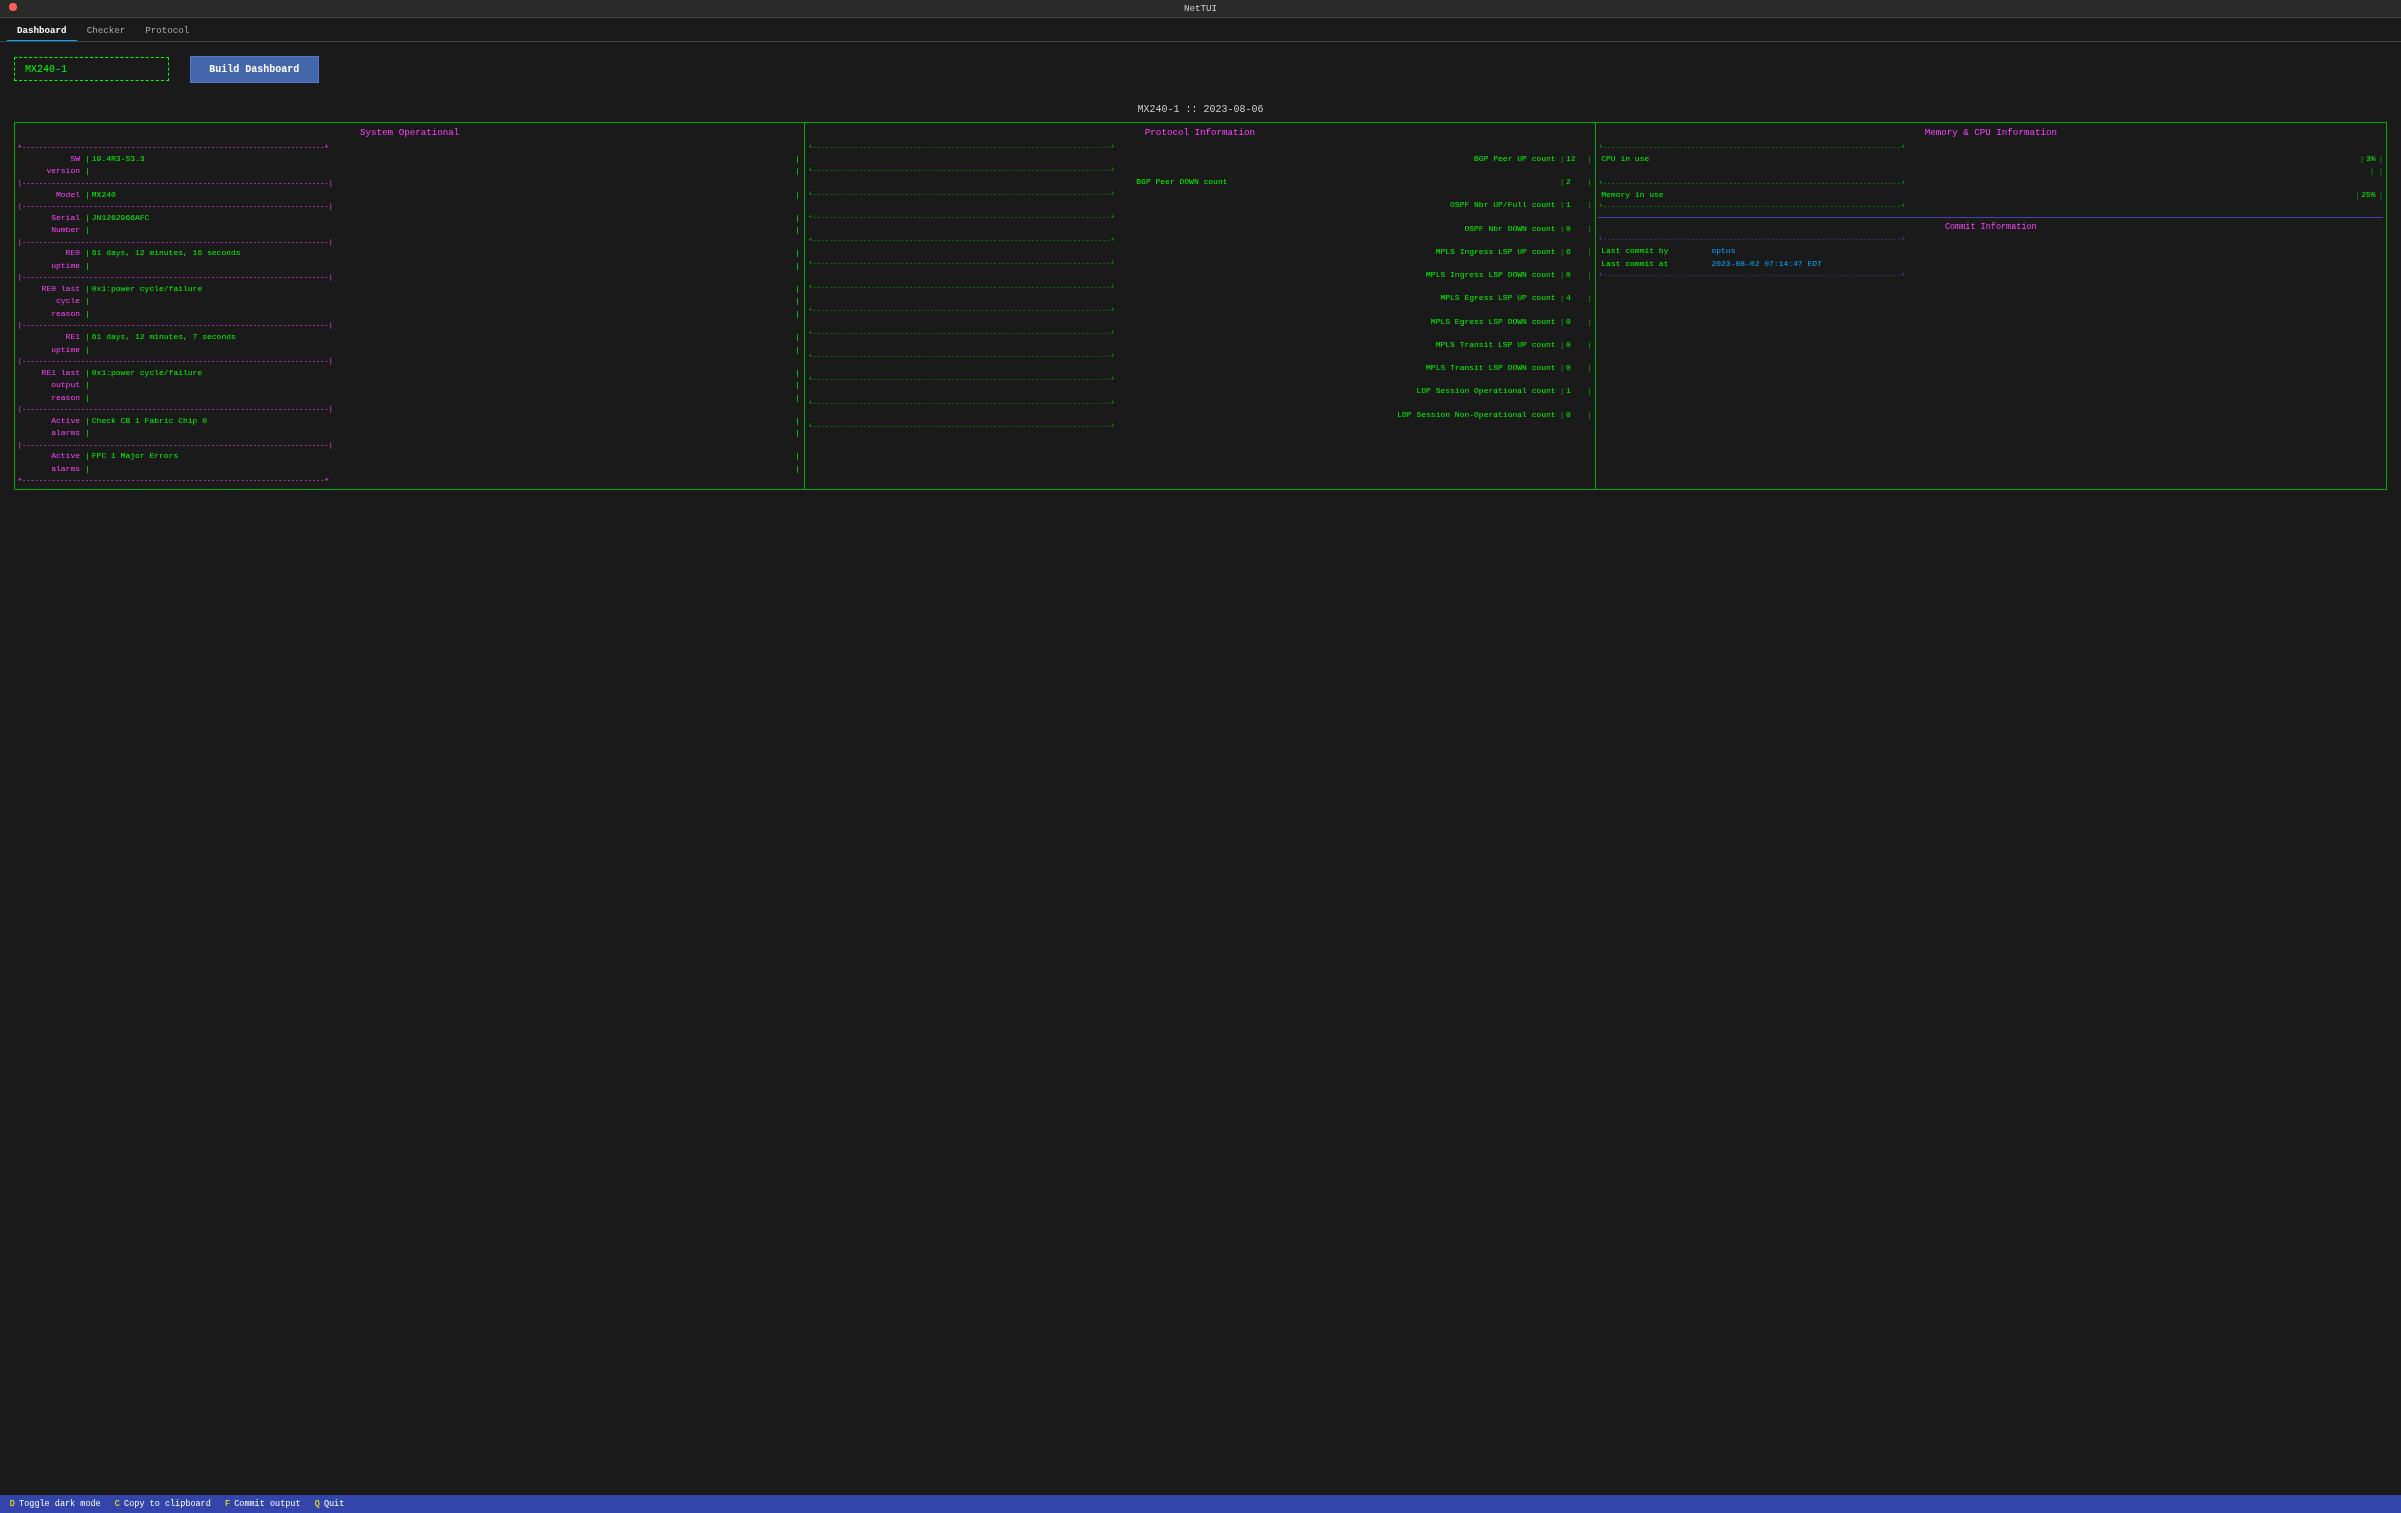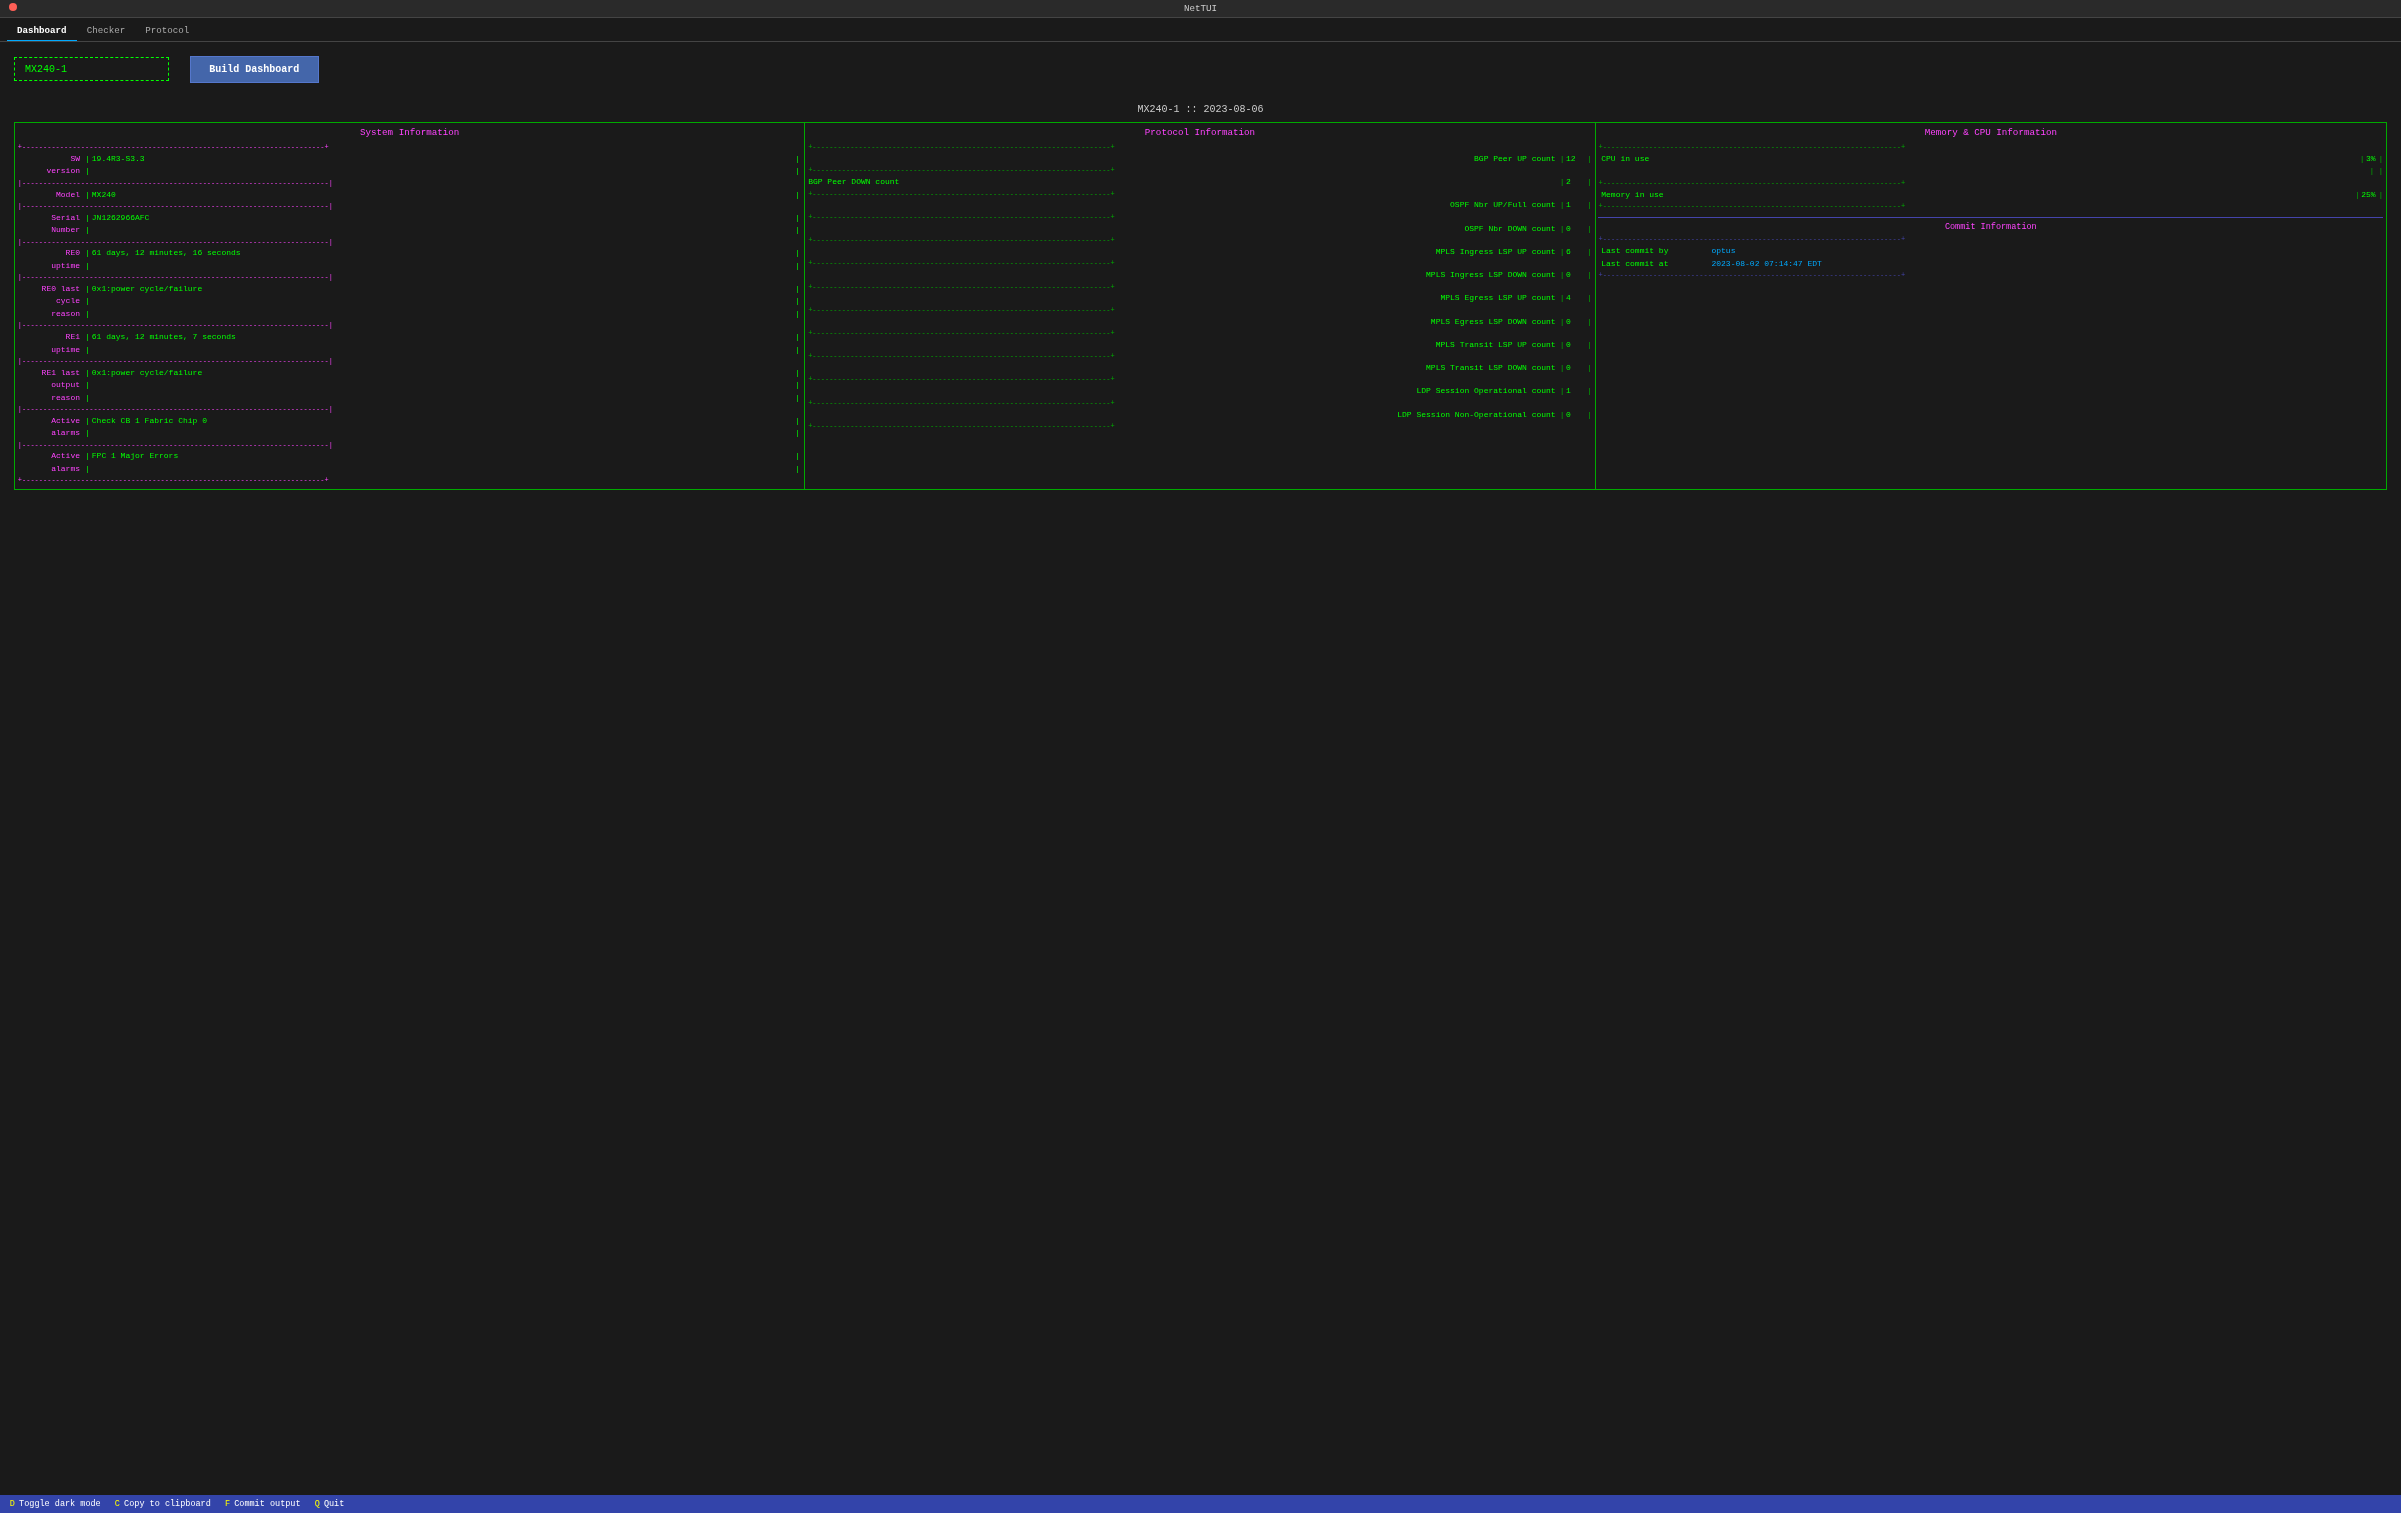--- a/index.html
+++ b/index.html
@@ -208,21 +208,21 @@
     </button>
   </div>
 
   <div id="dashboard-section">
 
     <div id="dashboard-title">MX240-1 :: 2023-08-06</div>
 
     <div id="dashboard-grid">
 
       <div class="panel">
-        <div class="panel-title">System Information</div>
+        <div class="panel-title">System Operational</div>
         <div class="panel-content">
 
           <div class="dashed-h">+------------------------------------------------------------------------+</div>
 
           <div style="display:flex; align-items:center;">
             <span style="color:#ff44ff; min-width:65px; text-align:right; padding-right:2.8px; white-space:nowrap;">SW</span>
             <span style="color:#00ff00; padding:0 2.1px;">|</span>
             <span style="color:#00ff00;">19.4R3-S3.3</span>
             <span style="color:#00ff00; margin-left:auto; padding-right:1.4px;">|</span>
           </div>
@@ -350,21 +350,21 @@
 
           <div class="dashed-h-green">+-----------------------------------------------------------------------+</div>
           <div style="display:flex; justify-content:space-between;">
             <span style="color:#00ff00; flex:1; text-align:right; padding-right:2.8px;">BGP Peer UP count</span>
             <span style="color:#00aa00; padding:0 1.4px;">|</span>
             <span style="color:#00ff00; min-width:21px; padding-right:2.8px;">12</span>
             <span style="color:#00aa00;">|</span>
           </div>
           <div class="dashed-h-green">+-----------------------------------------------------------------------+</div>
           <div style="display:flex; justify-content:space-between;">
-            <span style="color:#00ff00; flex:1; text-align:left; padding-right:2.8px;">BGP Peer DOWN count</span>
+            <span style="color:#00ff00; flex:1; text-align:center; padding-right:2.8px;">BGP Peer DOWN count</span>
             <span style="color:#00aa00; padding:0 1.4px;">|</span>
             <span style="color:#00ff00; min-width:21px; padding-right:2.8px;">2</span>
             <span style="color:#00aa00;">|</span>
           </div>
           <div class="dashed-h-green">+-----------------------------------------------------------------------+</div>
           <div style="display:flex; justify-content:space-between;">
             <span style="color:#00ff00; flex:1; text-align:right; padding-right:2.8px;">OSPF Nbr UP/Full count</span>
             <span style="color:#00aa00; padding:0 1.4px;">|</span>
             <span style="color:#00ff00; min-width:21px; padding-right:2.8px;">1</span>
             <span style="color:#00aa00;">|</span>

